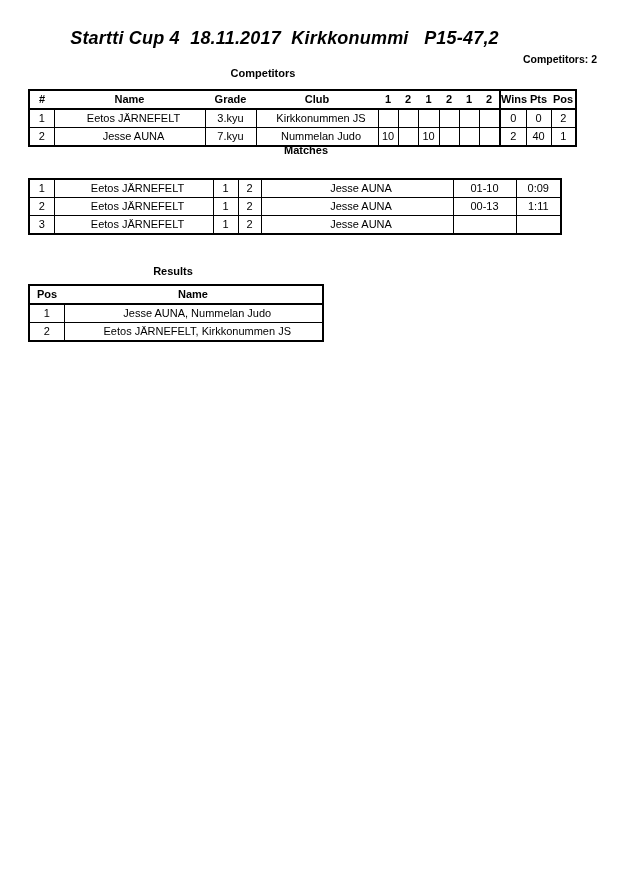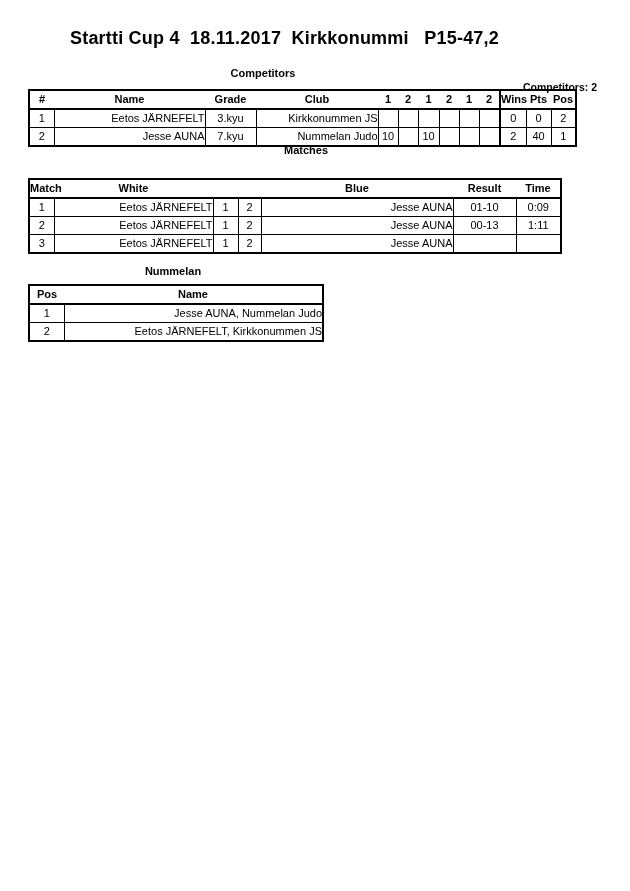--- a/index.html
+++ b/index.html
@@ -2,25 +2,25 @@
 <html><head>
 <meta charset="utf-8">
 <style>
   html, body { margin:0; padding:0; background:#ffffff; }
   .page {
     position:relative; width:630px; height:891px; background:#ffffff;
     color:#000000; font-family:"Liberation Sans", sans-serif; overflow:hidden;
   }
   .title {
     position:absolute; top:28px; left:0; width:569px; text-align:center;
-    font-weight:bold; font-size:18px; white-space:pre; letter-spacing:0.2px;
+    font-weight:bold; font-size:18px; white-space:pre; letter-spacing:0.2px;font-style:italic;
   }
   .comp-count {
     position:absolute; top:53px; right:33px;
-    font-weight:bold; font-size:10.5px; white-space:nowrap;margin-top:28px;
+    font-weight:bold; font-size:10.5px; white-space:nowrap;
   }
   .sec-heading {
     position:absolute; transform:translateX(-50%);
     font-weight:bold; font-size:11px; white-space:nowrap;
   }
   #h-competitors { left:263px; top:67px; }
   #h-matches     { left:306px; top:144px; }
   #h-results     { left:173px; top:265px; }
 
   table {
@@ -31,21 +31,21 @@
   #t-matches     { left:28px; top:178px; width:532px; }
   #t-results     { left:28px; top:284px; width:294px; }
 
   th, td {
     padding:0; height:17px; font-size:11px; line-height:17px;
     text-align:center; vertical-align:middle; white-space:nowrap;
   }
   td { border:1px solid #000; overflow:hidden; }
   th { border:none; border-bottom:2px solid #000; font-weight:bold; overflow:visible; }
   .sep { border-left:2px solid #000; }
-  .l { text-align:right; padding-left:8px;margin-top:32px; }
+  .l { text-align:center; padding-left:8px;margin-top:32px; }
 </style>
 </head>
 <body>
 
 <div class="page">
 
   <div class="title">Startti Cup 4  18.11.2017  Kirkkonummi   P15-47,2</div>
   <div class="comp-count">Competitors: 2</div>
 
   <div class="sec-heading" id="h-competitors">Competitors</div>
@@ -121,29 +121,20 @@
     <colgroup>
       <col style="width:25px">
         <col style="width:159px">
         <col style="width:25px">
         <col style="width:23px">
       <col style="width:192px">
         <col style="width:63px">
         <col style="width:45px">
     </colgroup>
     <tbody>
-        <tr>
-      <th>Match</th>
-      <th>White</th>
-      <th></th>
-      <th></th>
-      <th>Blue</th>
-      <th>Result</th>
-      <th>Time</th>
-    </tr>
     <tr>
       <td>1</td>
       <td class="l">Eetos JÄRNEFELT</td>
       <td>1</td>
       <td>2</td>
       <td class="l">Jesse AUNA</td>
       <td>01-10</td>
       <td>0:09</td>
     </tr>
     <tr>
@@ -160,21 +151,21 @@
       <td class="l">Eetos JÄRNEFELT</td>
       <td>1</td>
       <td>2</td>
       <td class="l">Jesse AUNA</td>
       <td></td>
       <td></td>
     </tr>
   </tbody>
     </table>
 
-  <div class="sec-heading" id="h-results">Nummelan</div>
+  <div class="sec-heading" id="h-results">Results</div>
 
   <table id="t-results">
     <colgroup>
       <col style="width:35px">
         <col style="width:259px">
     </colgroup>
     <tbody>
         <tr>
       <th>Pos</th>
       <th>Name</th>

